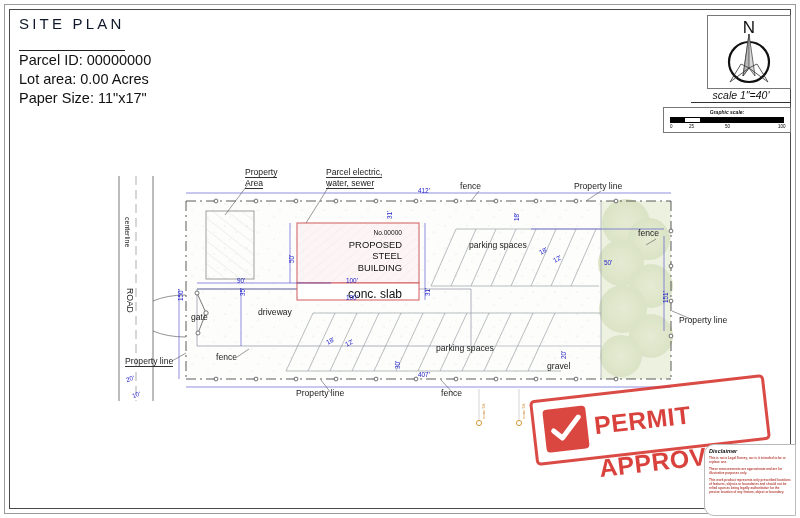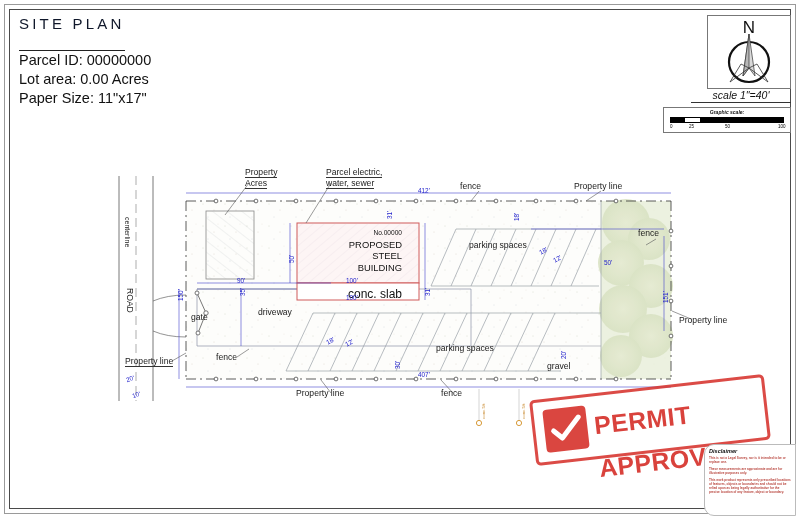--- a/index.html
+++ b/index.html
@@ -246,21 +246,21 @@
       <line x1="236" y1="356" x2="248" y2="348"></line>
       <line x1="452" y1="392" x2="440" y2="379"></line>
       <line x1="330" y1="392" x2="320" y2="379"></line>
       <line x1="171" y1="360" x2="185" y2="352"></line>
       <line x1="690" y1="318" x2="671" y2="310"></line>
       <line x1="655" y1="238" x2="645" y2="244"></line>
     </g>
   </svg>
 
   <div class="lbl ul" style="left:244px;top:166px;">Property</div>
-  <div class="lbl ul" style="left:244px;top:177px;">Acres</div>
+  <div class="lbl ul" style="left:244px;top:177px;">Area</div>
   <div class="lbl ul" style="left:325px;top:166px;">Parcel electric,</div>
   <div class="lbl ul" style="left:325px;top:177px;">water, sewer</div>
   <div class="lbl" style="left:459px;top:180px;">fence</div>
   <div class="lbl" style="left:573px;top:180px;">Property line</div>
   <div class="lbl" style="left:637px;top:227px;">fence</div>
   <div class="lbl" style="left:678px;top:314px;">Property line</div>
   <div class="lbl ul" style="left:124px;top:355px;">Property line</div>
   <div class="lbl" style="left:215px;top:351px;">fence</div>
   <div class="lbl" style="left:295px;top:387px;">Property line</div>
   <div class="lbl" style="left:440px;top:387px;">fence</div>

